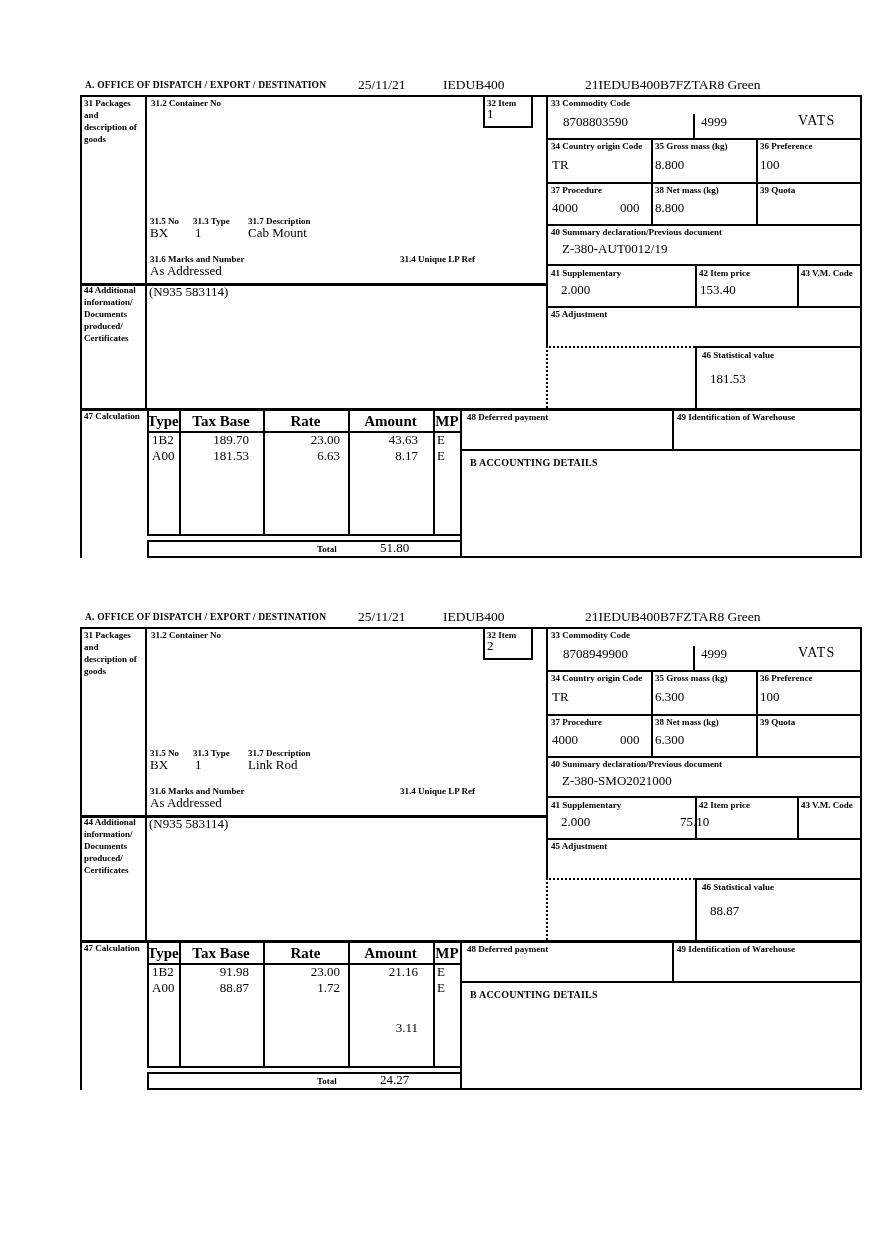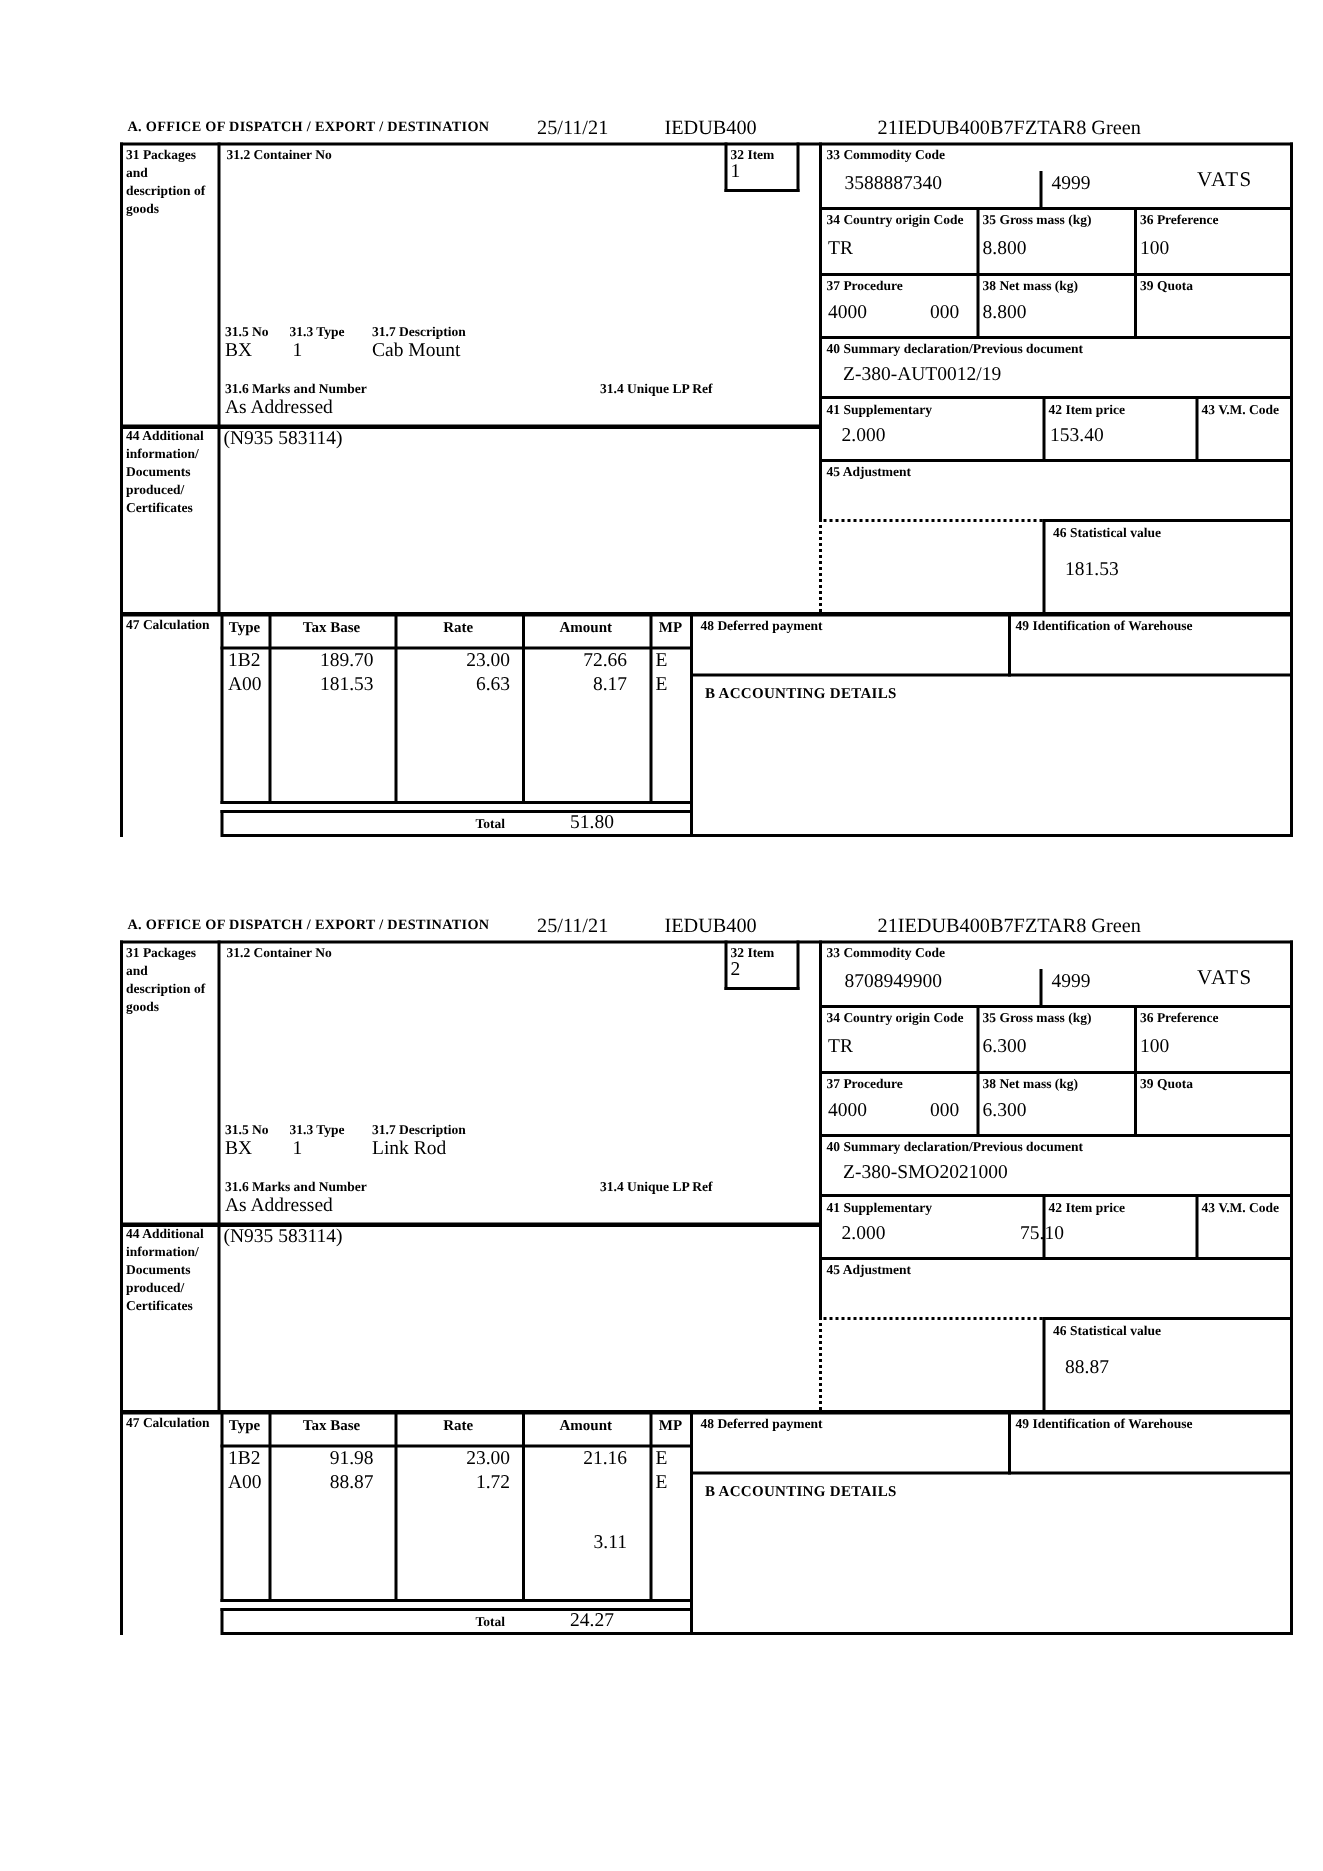--- a/index.html
+++ b/index.html
@@ -7,21 +7,21 @@
         font-family:"Liberation Serif", serif; color:#000;}
   .sec{position:absolute;left:80px;width:782px;height:482px;}
   .ln{position:absolute;background:#000;}
   .dh{position:absolute;height:0;border-top:2px dotted #000;}
   .dv{position:absolute;width:0;border-left:2px dotted #000;}
   .lb{position:absolute;font-weight:bold;font-size:9px;line-height:10px;white-space:nowrap;}
   .lbw{position:absolute;font-weight:bold;font-size:9px;line-height:12px;}
   .val{position:absolute;font-size:13px;line-height:14px;white-space:nowrap;}
   .hdrlb{position:absolute;font-weight:bold;font-size:9.5px;letter-spacing:.2px;white-space:nowrap;}
   .hdrval{position:absolute;font-size:13.5px;white-space:nowrap;}
-  .cth{position:absolute;font-weight:bold;font-size:10px;text-align:center;}
+  .cth{position:absolute;font-weight:bold;font-size:15px;text-align:center;}
   .rt{text-align:right;}
   .bacct{position:absolute;font-weight:bold;font-size:10px;letter-spacing:.2px;white-space:nowrap;}
   .vats{font-size:14px;letter-spacing:1px;}
 </style>
 </head>
 <body>
 
 <div id="page">
   <div class="sec" style="top: 76px;">
 
@@ -80,21 +80,21 @@
     <div class="lb" style="left:168px;top:140px;">31.7 Description</div>
     <div class="lb" style="left:70px;top:178px;">31.6 Marks and Number</div>
     <div class="lb" style="left:320px;top:178px;">31.4 Unique LP Ref</div>
     <div class="lbw" style="left:4px;top:208px;width:60px;">44 Additional information/ Documents produced/ Certificates</div>
     <div class="lbw" style="left:4px;top:334px;width:60px;">47 Calculation</div>
     <div class="lb" style="left:387px;top:336px;">48 Deferred payment</div>
     <div class="lb" style="left:597px;top:336px;">49 Identification of Warehouse</div>
     <div class="bacct" style="left:390px;top:381px;">B ACCOUNTING DETAILS</div>
 
     <div class="val" style="left:407px;top:31px;">1</div>
-    <div class="val" style="left:483px;top:39px;">3588887340</div>
+    <div class="val" style="left:483px;top:39px;">8708803590</div>
     <div class="val" style="left:621px;top:39px;">4999</div>
     <div class="val vats" style="left:718px;top:38px;">VATS</div>
     <div class="val" style="left:472px;top:82px;">TR</div>
     <div class="val" style="left:575px;top:82px;">8.800</div>
     <div class="val" style="left:680px;top:82px;">100</div>
     <div class="val" style="left:472px;top:125px;">4000</div>
     <div class="val" style="left:540px;top:125px;">000</div>
     <div class="val" style="left:575px;top:125px;">8.800</div>
     <div class="val" style="left:482px;top:166px;">Z-380-AUT0012/19</div>
     <div class="val" style="left:481px;top:207px;">2.000</div>
@@ -121,21 +121,21 @@
 
     <div class="cth" style="left:67px;top:337px;width:32px;">Type</div>
     <div class="cth" style="left:99px;top:337px;width:84px;">Tax Base</div>
     <div class="cth" style="left:183px;top:337px;width:85px;">Rate</div>
     <div class="cth" style="left:268px;top:337px;width:85px;">Amount</div>
     <div class="cth" style="left:353px;top:337px;width:28px;">MP</div>
 
     <div class="val" style="left:72px;top:357px;">1B2</div>
     <div class="val rt" style="left:99px;top:357px;width:70px;">189.70</div>
     <div class="val rt" style="left:183px;top:357px;width:77px;">23.00</div>
-    <div class="val rt" style="left:268px;top:357px;width:70px;">72.66</div>
+    <div class="val rt" style="left:268px;top:357px;width:70px;">43.63</div>
     <div class="val" style="left:357px;top:357px;">E</div>
 
     <div class="val" style="left:72px;top:373px;">A00</div>
     <div class="val rt" style="left:99px;top:373px;width:70px;">181.53</div>
     <div class="val rt" style="left:183px;top:373px;width:77px;">6.63</div>
     <div class="val rt" style="left:268px;top:373px;width:70px;">8.17</div>
     <div class="val" style="left:357px;top:373px;">E</div>
 
     <div class="lb" style="left:237px;top:468px;">Total</div>
     <div class="val" style="left:300px;top:465px;">51.80</div>

